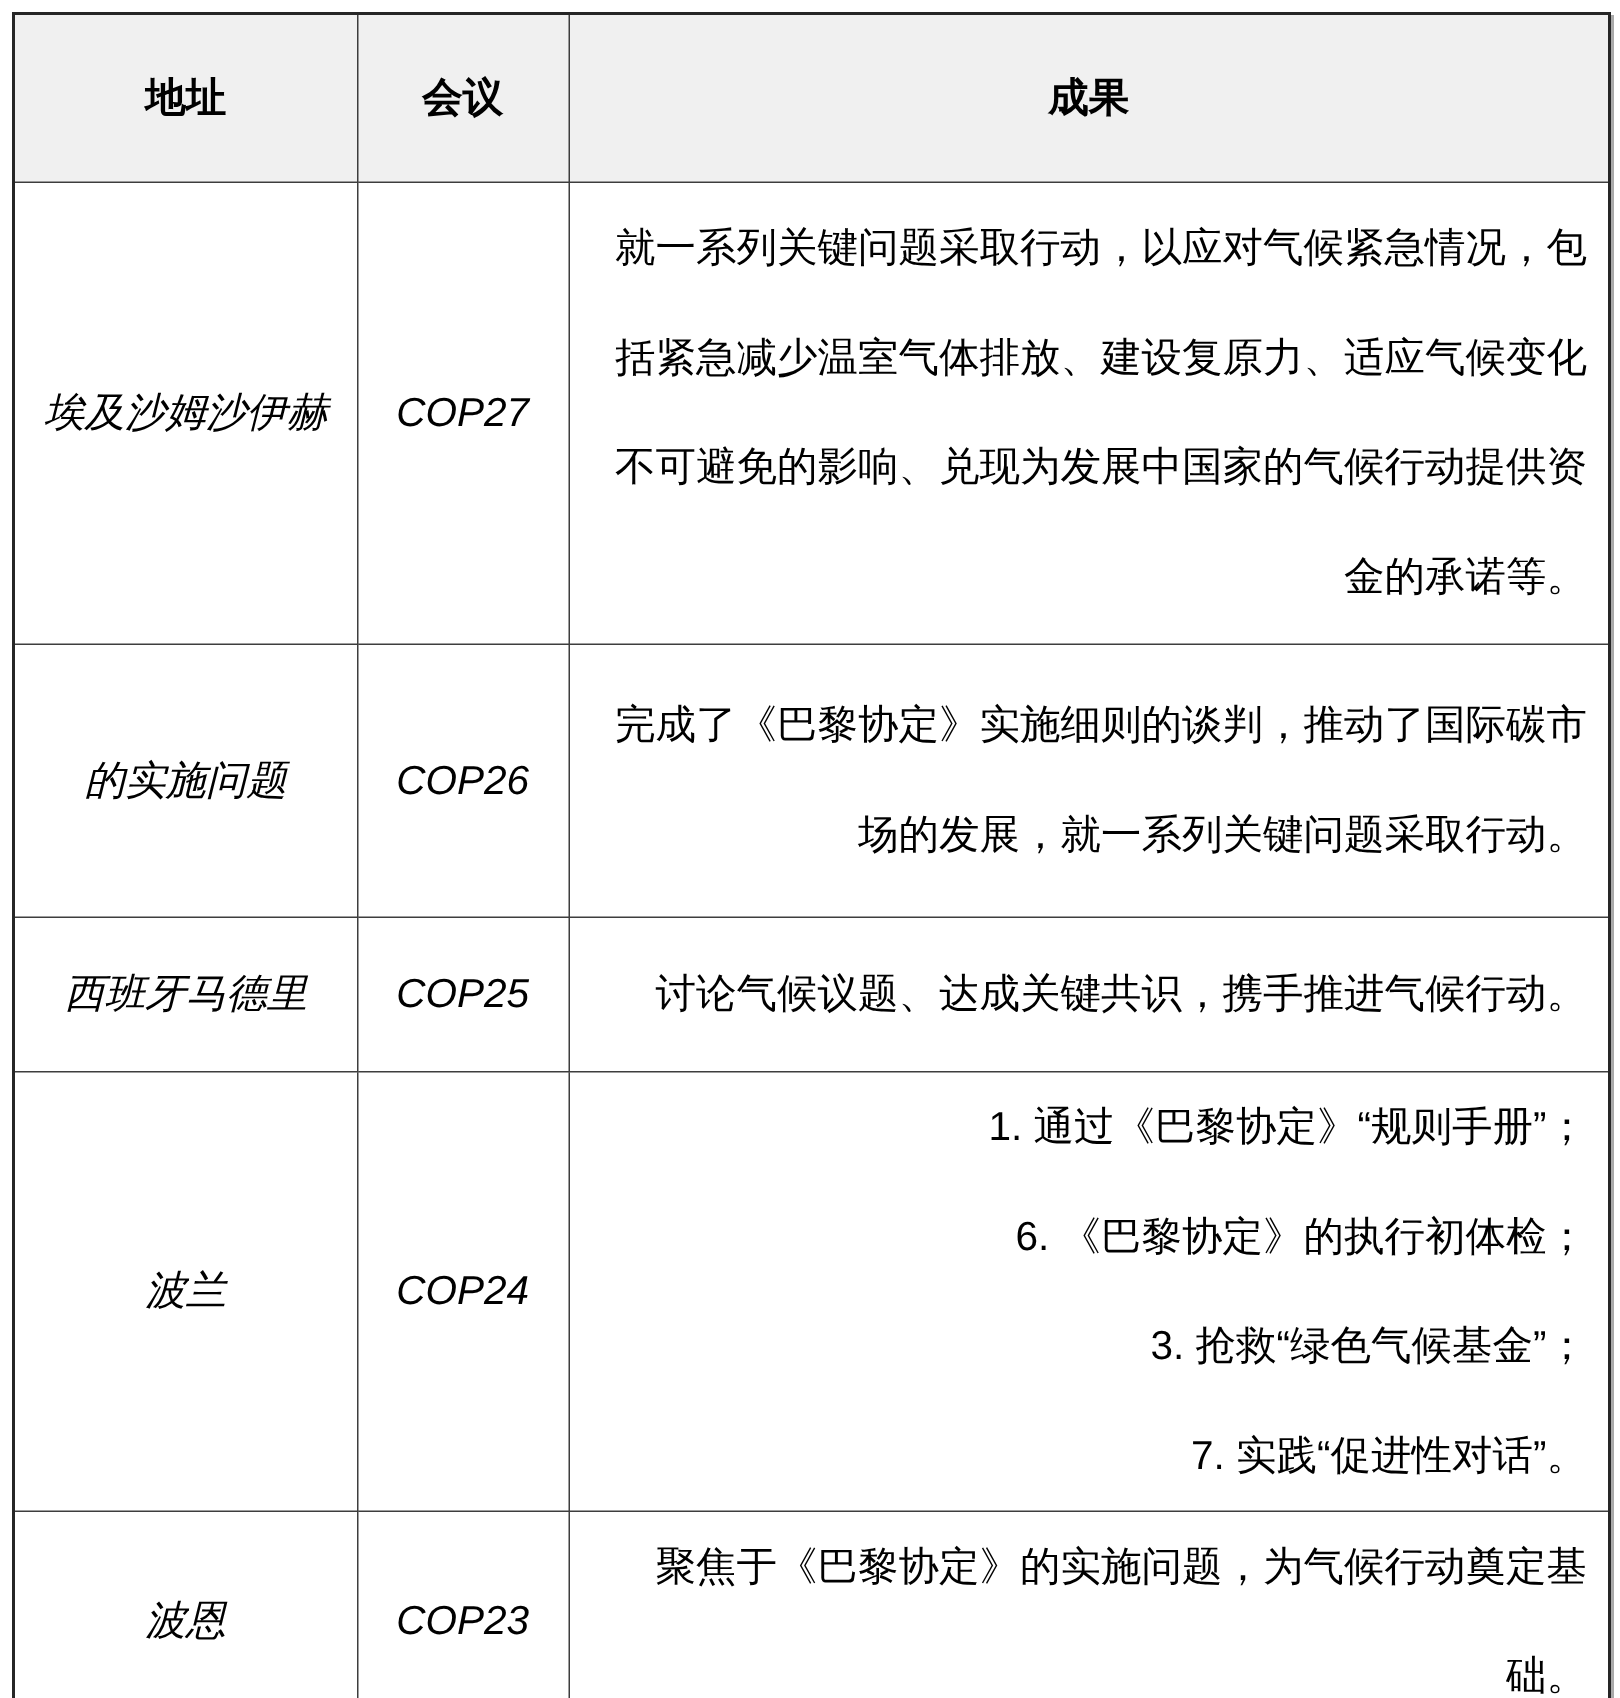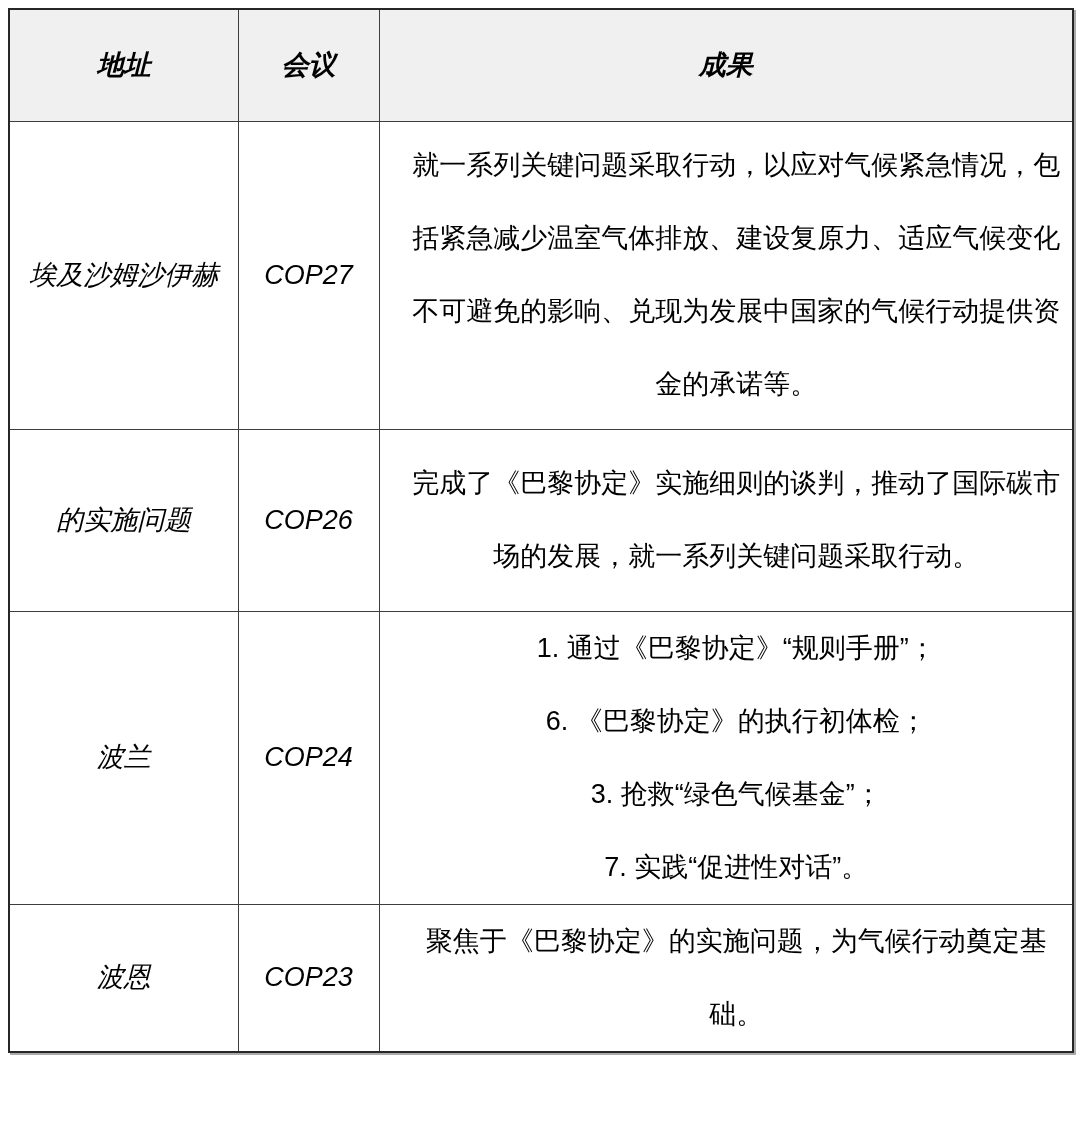--- a/index.html
+++ b/index.html
@@ -40,29 +40,29 @@
     font-size: 27px;
     line-height: 73px;
     padding: 0;
   }
   tr.header-row {
     height: 112px;
   }
   tr.header-row th {
     background: #f0f0f0;
     font-weight: bold;
-    font-style: italic;
   }
   td.cell-location, td.cell-conference {
     text-align: center;
     font-style: italic;
   }
   td.cell-outcome {
-    text-align: center;
+    text-align: right;
     padding-left: 21px;
+    padding-right: 14px;
   }
   td.cell-outcome .para {
     line-height: 73px;
   }
   
   tr.row-0 { height: 308px; }
   tr.row-1 { height: 182px; }
   tr.row-2 { height: 103px; }
   tr.row-3 { height: 282px; }
   tr.row-4 { height: 125px; }
@@ -92,20 +92,27 @@
           <div class="para">就一系列关键问题采取行动，以应对气候紧急情况，包括紧急减少温室气体排放、建设复原力、适应气候变化不可避免的影响、兑现为发展中国家的气候行动提供资金的承诺等。</div>
         </td>
       </tr>
       <tr class="row-1">
         <td class="cell-location">的实施问题</td>
         <td class="cell-conference">COP26</td>
         <td class="cell-outcome">
           <div class="para">完成了《巴黎协定》实施细则的谈判，推动了国际碳市场的发展，就一系列关键问题采取行动。</div>
         </td>
       </tr>
+      <tr class="row-2">
+        <td class="cell-location">西班牙马德里</td>
+        <td class="cell-conference">COP25</td>
+        <td class="cell-outcome">
+          <div class="para">讨论气候议题、达成关键共识，携手推进气候行动。</div>
+        </td>
+      </tr>
       <tr class="row-3">
         <td class="cell-location">波兰</td>
         <td class="cell-conference">COP24</td>
         <td class="cell-outcome">
           <div class="para">1. 通过《巴黎协定》“规则手册”；</div>
           <div class="para">6. 《巴黎协定》的执行初体检；</div>
           <div class="para">3. 抢救“绿色气候基金”；</div>
           <div class="para">7. 实践“促进性对话”。</div>
         </td>
       </tr>

